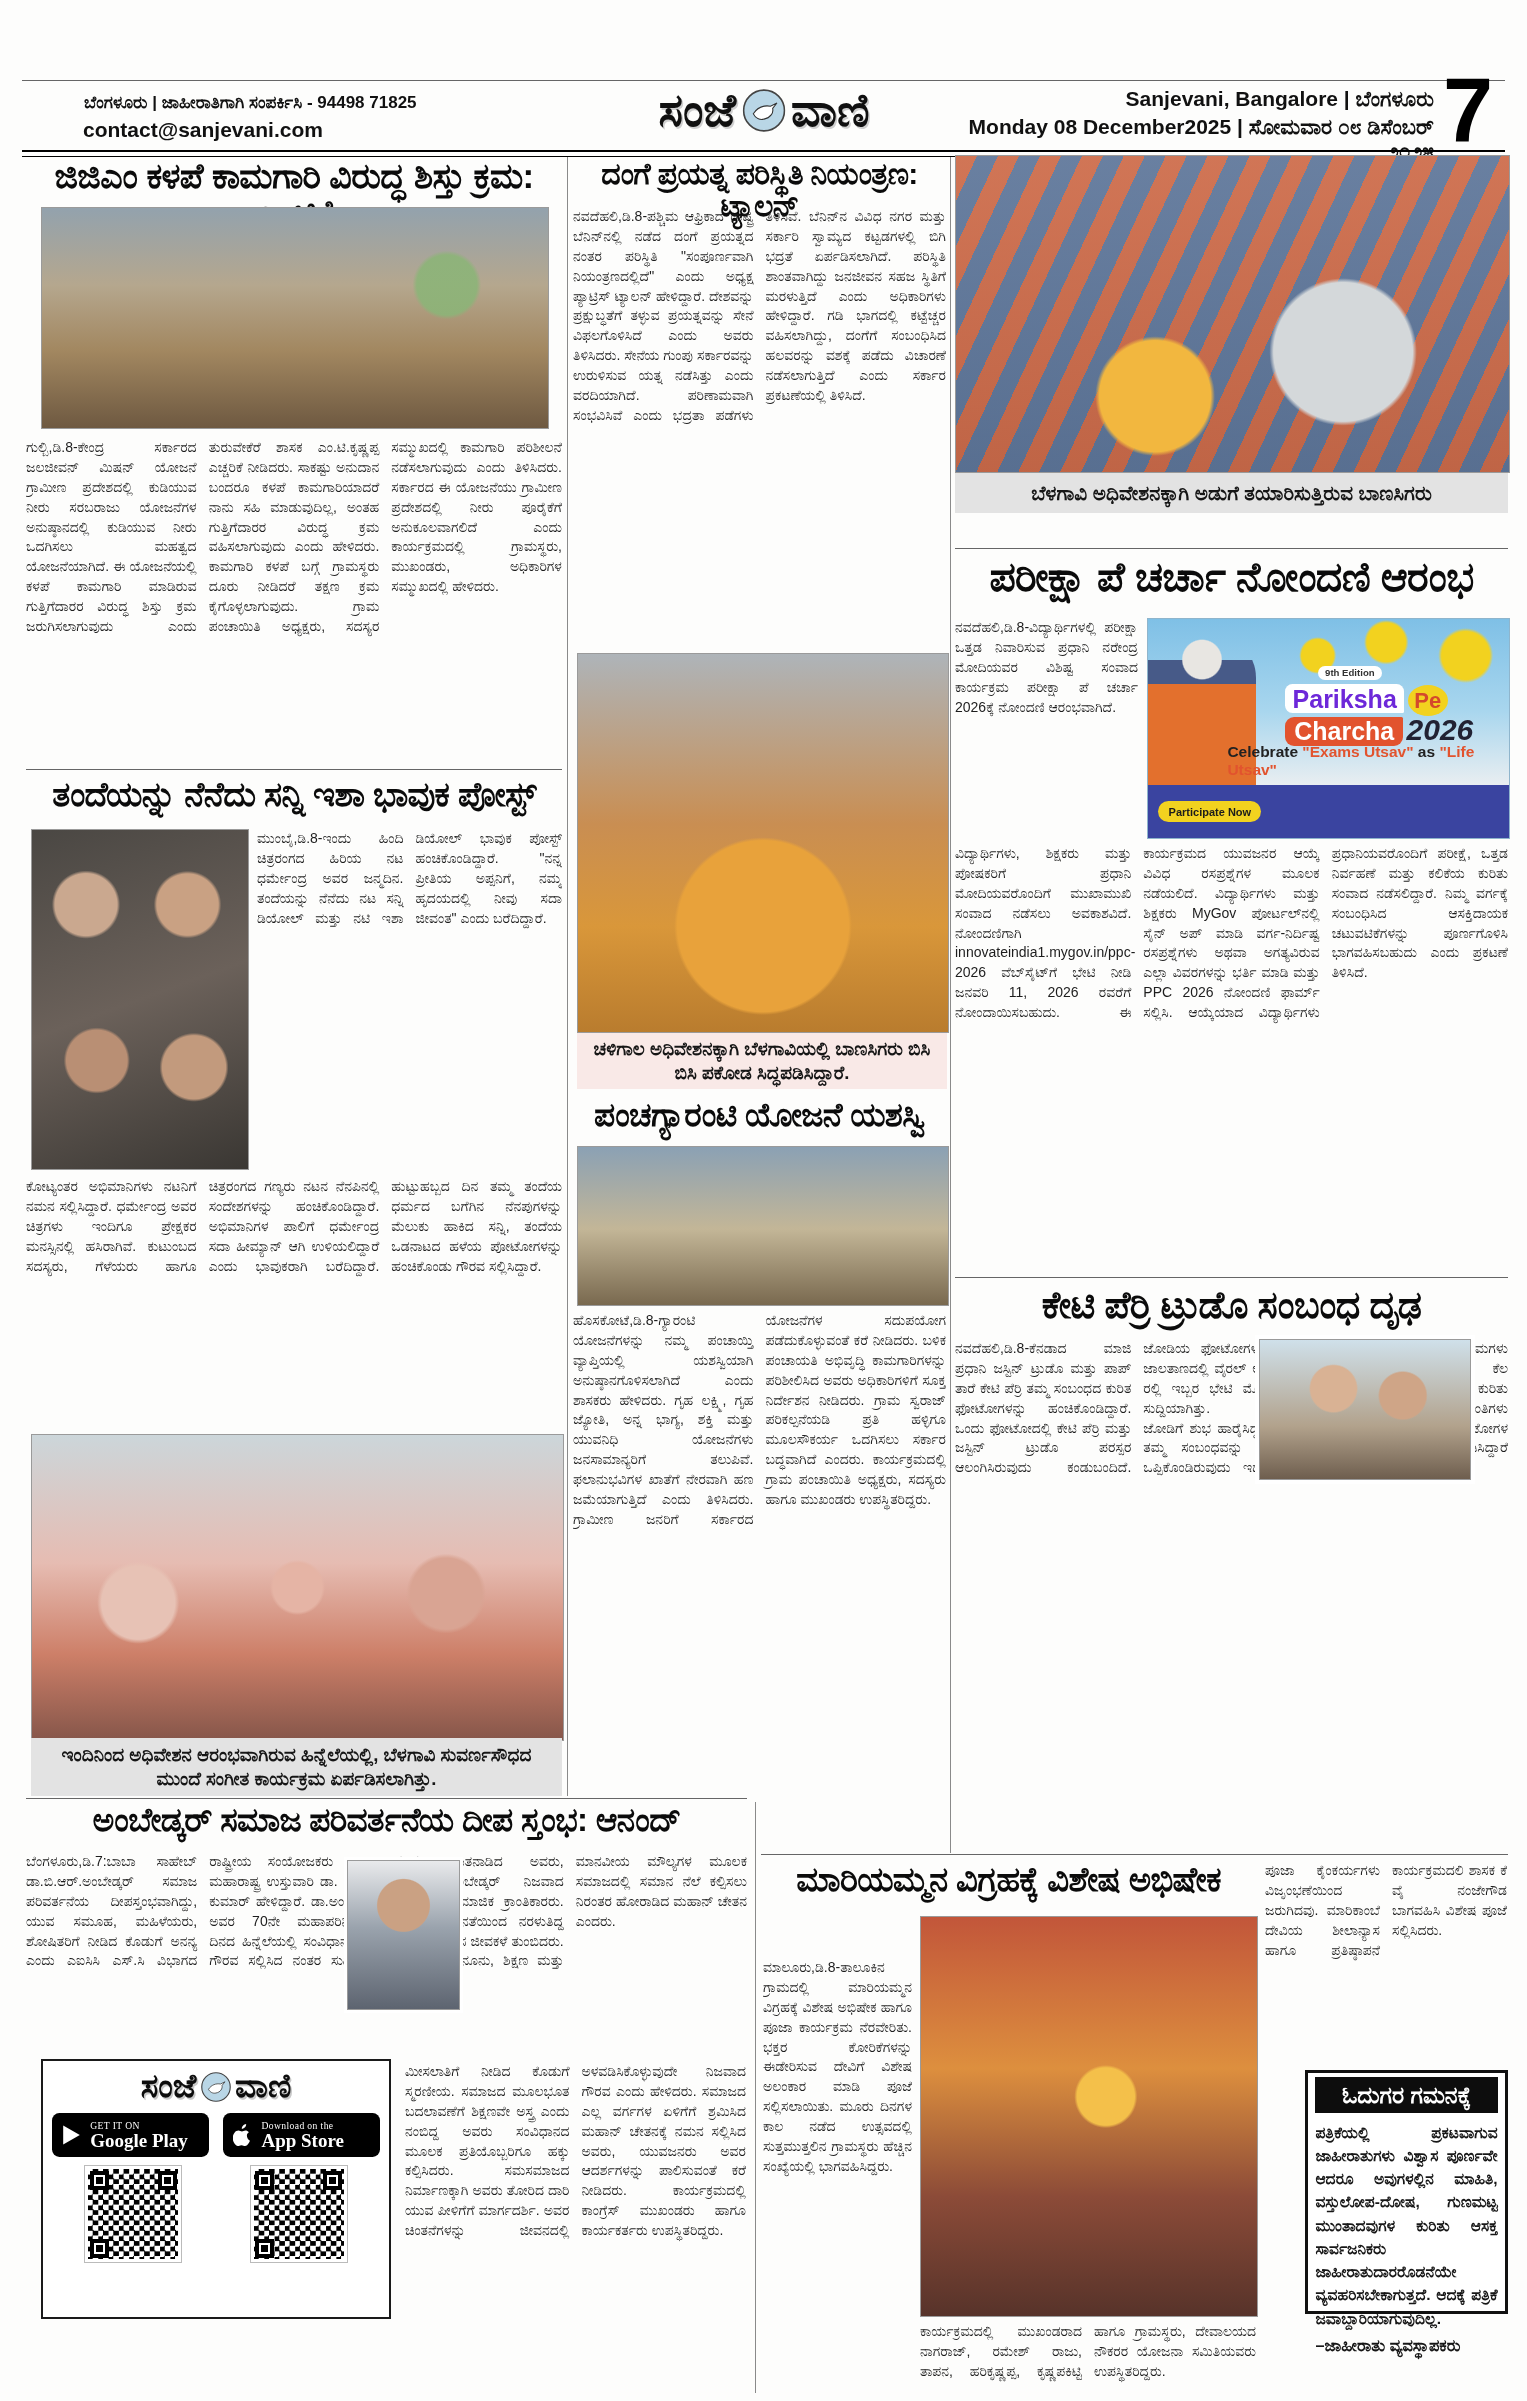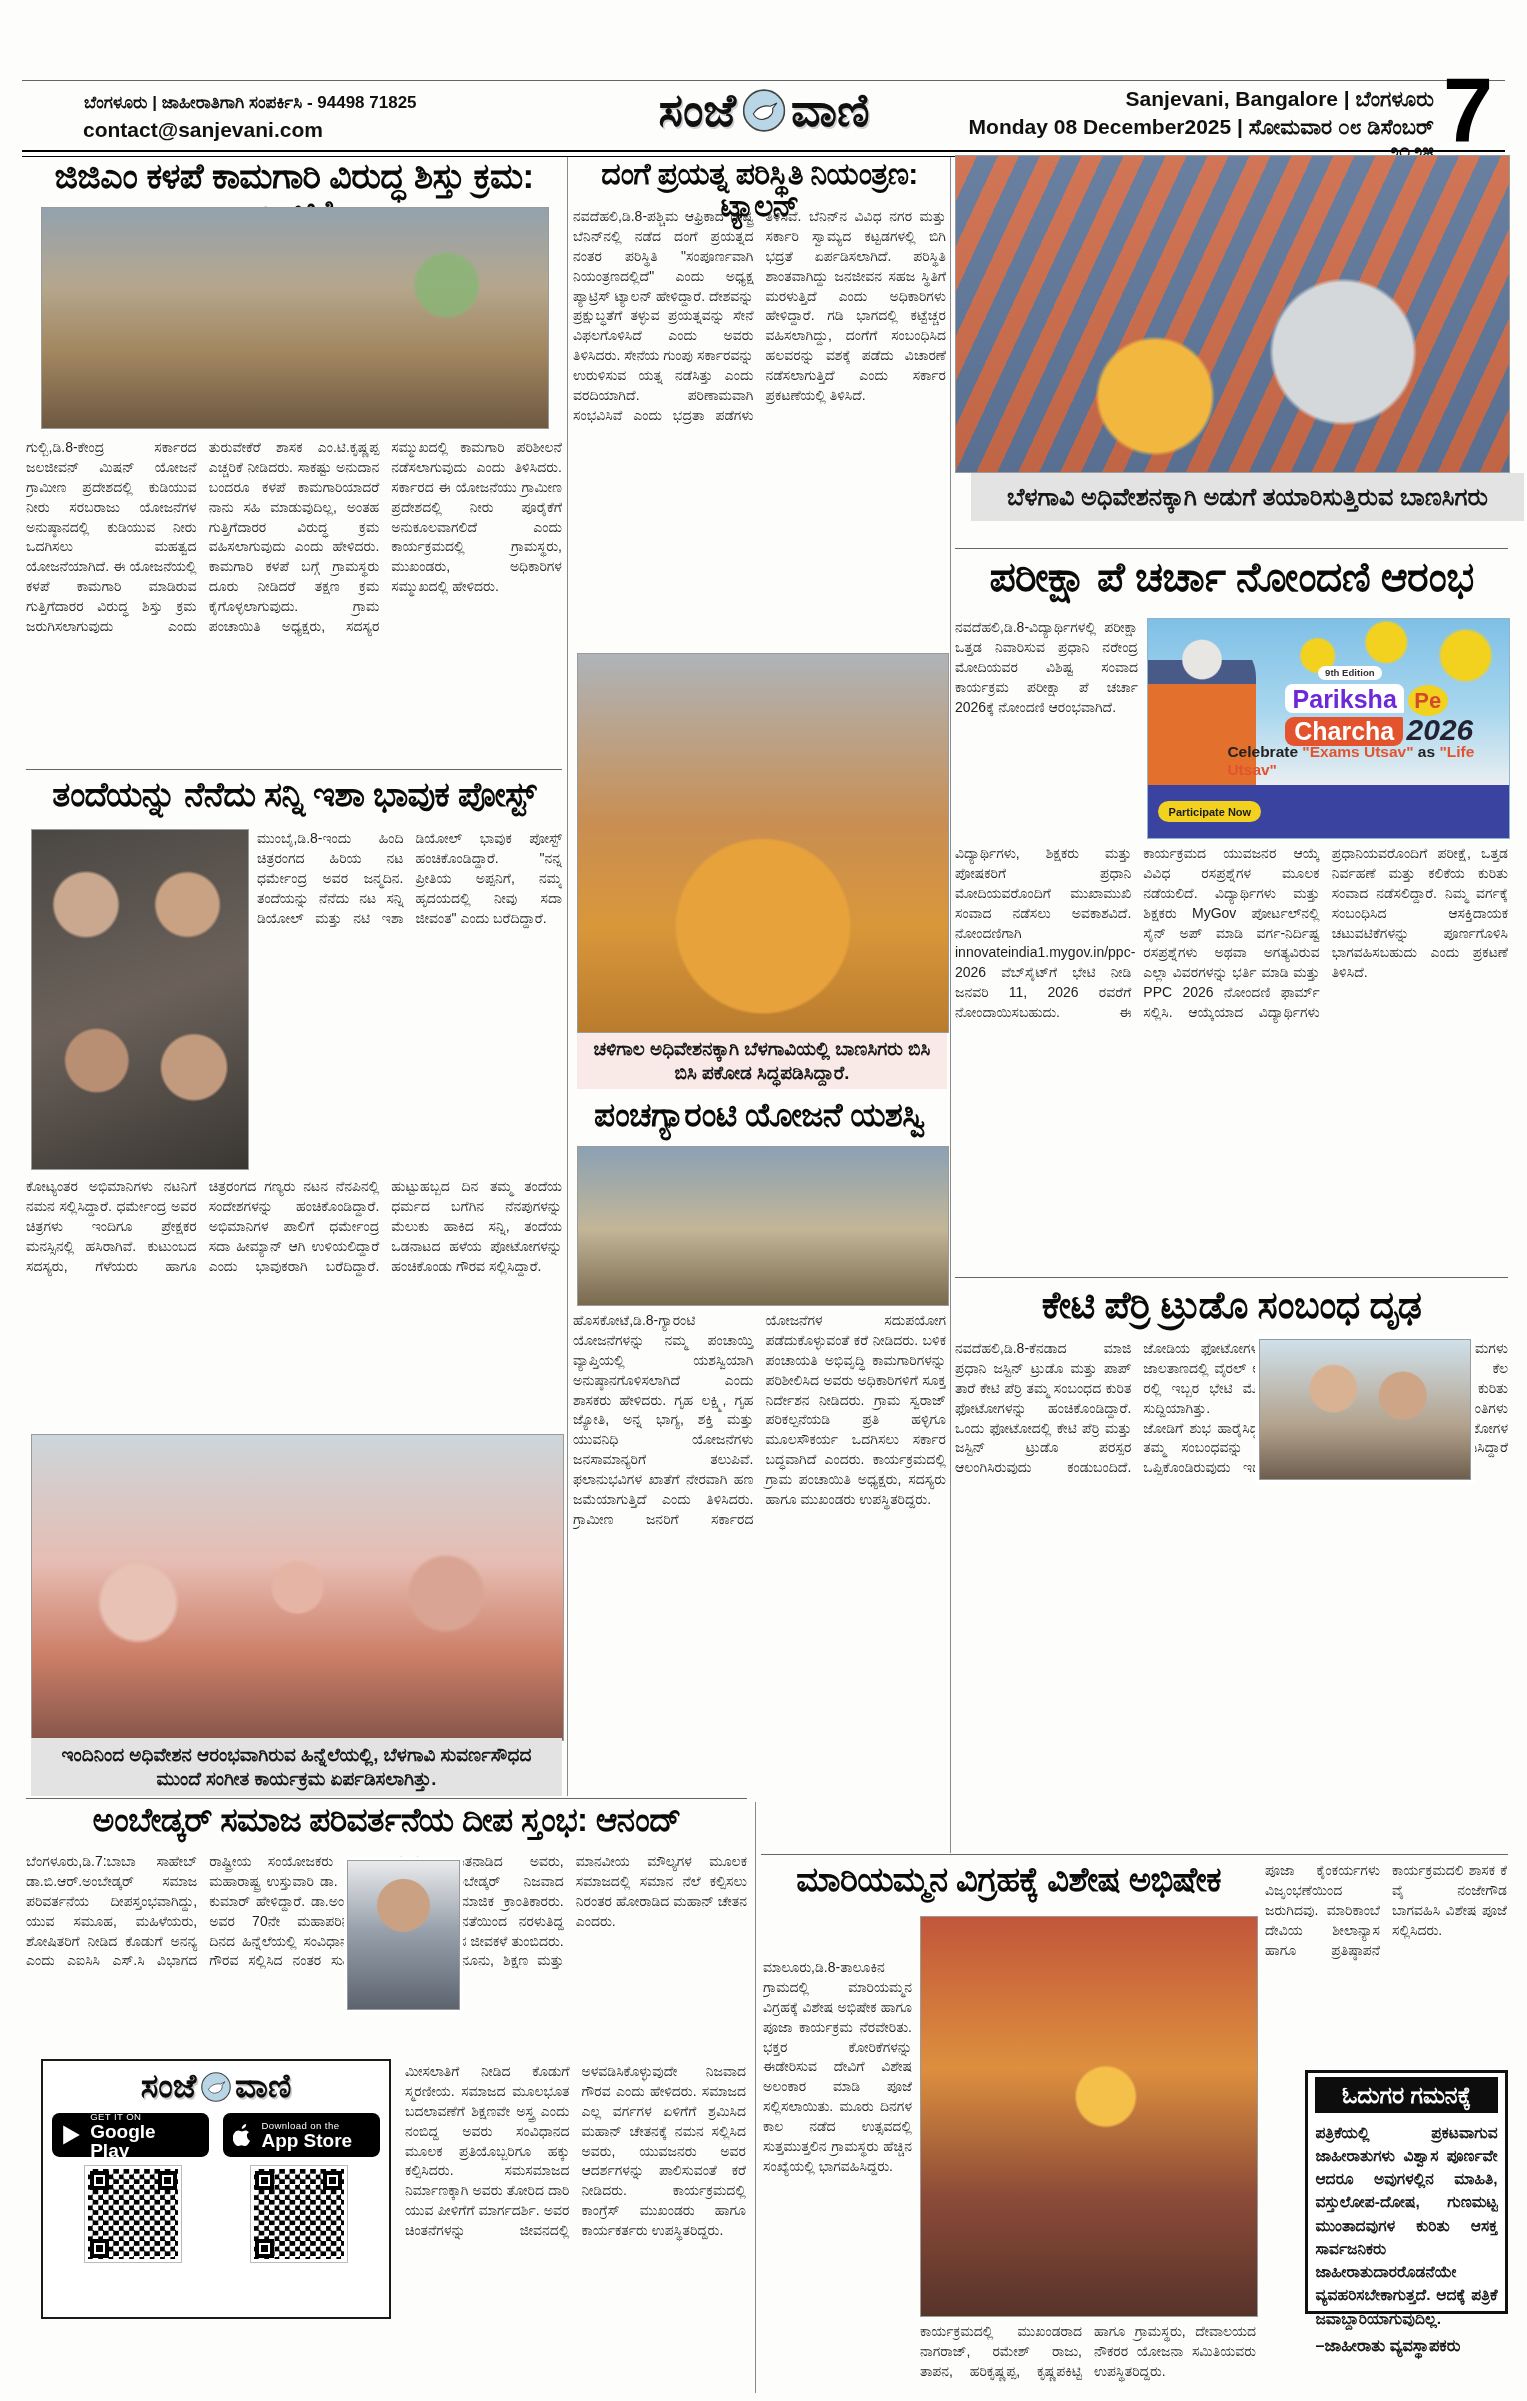--- a/index.html
+++ b/index.html
@@ -70,21 +70,21 @@
   .ppc-title .yr{color:#223;font-weight:900;font-size:30px;font-style:italic;}
   .ppc-tagline{position:absolute;left:22%;bottom:4%;width:76%;font-weight:900;font-size:15.5px;color:#222;}
   .ppc-tagline b{color:#e2532e;}
   .ppc-bar{height:24%;background:#3a44a0;display:flex;align-items:center;padding:0 10.3px;}
   .ppc-cta{background:#f2d21f;color:#1c1c1c;font-weight:800;font-size:11px;border-radius:12px;padding:4.4px 10.3px;cursor:pointer;}
   
   .ad-box{border:2.2px solid #1a1a1a;background:#fff;box-sizing:border-box;padding:6px 7.4px;}
   .ad-logo{display:flex;justify-content:center;align-items:center;gap:4.4px;font-weight:900;font-size:33px;color:#0d0d0d;text-shadow:1.5px 1.5px 0 #c9c9c9;}
   .ad-text{background:#e4e4e4;font-weight:800;font-size:19px;line-height:1.32;text-align:center;padding:6px 4.4px;margin-top:4.4px;}
   .badge-row{display:flex;justify-content:space-between;margin-top:7.4px;padding:0 1.5px;}
-  .badge{width:157px;height:44px;background:#000;border-radius:7.4px;color:#fff;display:flex;align-items:center;gap:9px;padding:0 10.3px;box-sizing:border-box;cursor:pointer;}
+  .badge{width:157px;height:44px;background:#000;border-radius:7.4px;color:#fff;display:flex;align-items:center;gap:9px;padding:0 10.3px;box-sizing:border-box;cursor:pointer;font-family:Liberation Serif, serif;}
   .badge .txt .l1{font-size:9.6px;letter-spacing:0.4px;}
   .badge .txt .l2{font-size:19px;font-weight:700;line-height:1;}
   .qr-row{display:flex;justify-content:space-around;margin-top:9px;}
   .qr{width:90px;height:90px;position:relative;border:3px solid #fff;outline:0.7px solid #bbb;
       background:conic-gradient(#000 25%,#fff 0 50%,#000 0 75%,#fff 0) 0 0/10.3px 10.3px;}
   .qr i{position:absolute;width:19px;height:19px;border:4.4px solid #000;background:#fff;box-sizing:border-box;}
   .qr i::after{content:"";position:absolute;inset:2.2px;background:#000;}
   .qr .f1{left:1.5px;top:1.5px;} .qr .f2{right:1.5px;top:1.5px;} .qr .f3{left:1.5px;bottom:1.5px;}
   
   .notice{border:3px solid #111;background:#fff;box-sizing:border-box;padding:4.4px 7.4px;}
@@ -192,21 +192,21 @@
   <div class="abs headline" style="left:573px;top:158px;width:373px;font-size:30px;">ದಂಗೆ ಪ್ರಯತ್ನ ಪರಿಸ್ಥಿತಿ ನಿಯಂತ್ರಣ: ಟ್ಯಾಲನ್</div>
   <div class="abs body-text cols-2" style="left:573px;top:207px;width:373px;height:442px;">ನವದೆಹಲಿ,ಡಿ.8-ಪಶ್ಚಿಮ ಆಫ್ರಿಕಾದ ರಾಷ್ಟ್ರ ಬೆನಿನ್‌ನಲ್ಲಿ ನಡೆದ ದಂಗೆ ಪ್ರಯತ್ನದ ನಂತರ ಪರಿಸ್ಥಿತಿ "ಸಂಪೂರ್ಣವಾಗಿ ನಿಯಂತ್ರಣದಲ್ಲಿದೆ" ಎಂದು ಅಧ್ಯಕ್ಷ ಪ್ಯಾಟ್ರಿಸ್ ಟ್ಯಾಲನ್ ಹೇಳಿದ್ದಾರೆ. ದೇಶವನ್ನು ಪ್ರಕ್ಷುಬ್ಧತೆಗೆ ತಳ್ಳುವ ಪ್ರಯತ್ನವನ್ನು ಸೇನೆ ವಿಫಲಗೊಳಿಸಿದೆ ಎಂದು ಅವರು ತಿಳಿಸಿದರು. ಸೇನೆಯ ಗುಂಪು ಸರ್ಕಾರವನ್ನು ಉರುಳಿಸುವ ಯತ್ನ ನಡೆಸಿತ್ತು ಎಂದು ವರದಿಯಾಗಿದೆ. ಪರಿಣಾಮವಾಗಿ ಸಂಭವಿಸಿವೆ ಎಂದು ಭದ್ರತಾ ಪಡೆಗಳು ತಿಳಿಸಿವೆ. ಬೆನಿನ್‌ನ ವಿವಿಧ ನಗರ ಮತ್ತು ಸರ್ಕಾರಿ ಸ್ವಾಮ್ಯದ ಕಟ್ಟಡಗಳಲ್ಲಿ ಬಿಗಿ ಭದ್ರತೆ ಏರ್ಪಡಿಸಲಾಗಿದೆ. ಪರಿಸ್ಥಿತಿ ಶಾಂತವಾಗಿದ್ದು ಜನಜೀವನ ಸಹಜ ಸ್ಥಿತಿಗೆ ಮರಳುತ್ತಿದೆ ಎಂದು ಅಧಿಕಾರಿಗಳು ಹೇಳಿದ್ದಾರೆ. ಗಡಿ ಭಾಗದಲ್ಲಿ ಕಟ್ಟೆಚ್ಚರ ವಹಿಸಲಾಗಿದ್ದು, ದಂಗೆಗೆ ಸಂಬಂಧಿಸಿದ ಹಲವರನ್ನು ವಶಕ್ಕೆ ಪಡೆದು ವಿಚಾರಣೆ ನಡೆಸಲಾಗುತ್ತಿದೆ ಎಂದು ಸರ್ಕಾರ ಪ್ರಕಟಣೆಯಲ್ಲಿ ತಿಳಿಸಿದೆ.</div>
   <div class="abs photo ph-cook" style="left:577px;top:653px;width:370px;height:378px;"></div>
   <div class="abs caption pink" style="left:577px;top:1033px;width:370px;height:56px;">ಚಳಿಗಾಲ ಅಧಿವೇಶನಕ್ಕಾಗಿ ಬೆಳಗಾವಿಯಲ್ಲಿ ಬಾಣಸಿಗರು ಬಿಸಿ ಬಿಸಿ ಪಕೋಡ ಸಿದ್ಧಪಡಿಸಿದ್ದಾರೆ.</div>
 
   <div class="abs headline" style="left:573px;top:1098px;width:373px;font-size:33px;">ಪಂಚಗ್ಯಾರಂಟಿ ಯೋಜನೆ ಯಶಸ್ವಿ</div>
   <div class="abs photo ph-meeting" style="left:577px;top:1146px;width:370px;height:158px;"></div>
   <div class="abs body-text cols-2" style="left:573px;top:1311px;width:373px;height:537px;">ಹೊಸಕೋಟೆ,ಡಿ.8-ಗ್ಯಾರಂಟಿ ಯೋಜನೆಗಳನ್ನು ನಮ್ಮ ಪಂಚಾಯ್ತಿ ವ್ಯಾಪ್ತಿಯಲ್ಲಿ ಯಶಸ್ವಿಯಾಗಿ ಅನುಷ್ಠಾನಗೊಳಿಸಲಾಗಿದೆ ಎಂದು ಶಾಸಕರು ಹೇಳಿದರು. ಗೃಹ ಲಕ್ಷ್ಮಿ, ಗೃಹ ಜ್ಯೋತಿ, ಅನ್ನ ಭಾಗ್ಯ, ಶಕ್ತಿ ಮತ್ತು ಯುವನಿಧಿ ಯೋಜನೆಗಳು ಜನಸಾಮಾನ್ಯರಿಗೆ ತಲುಪಿವೆ. ಫಲಾನುಭವಿಗಳ ಖಾತೆಗೆ ನೇರವಾಗಿ ಹಣ ಜಮೆಯಾಗುತ್ತಿದೆ ಎಂದು ತಿಳಿಸಿದರು. ಗ್ರಾಮೀಣ ಜನರಿಗೆ ಸರ್ಕಾರದ ಯೋಜನೆಗಳ ಸದುಪಯೋಗ ಪಡೆದುಕೊಳ್ಳುವಂತೆ ಕರೆ ನೀಡಿದರು. ಬಳಿಕ ಪಂಚಾಯತಿ ಅಭಿವೃದ್ಧಿ ಕಾಮಗಾರಿಗಳನ್ನು ಪರಿಶೀಲಿಸಿದ ಅವರು ಅಧಿಕಾರಿಗಳಿಗೆ ಸೂಕ್ತ ನಿರ್ದೇಶನ ನೀಡಿದರು. ಗ್ರಾಮ ಸ್ವರಾಜ್ ಪರಿಕಲ್ಪನೆಯಡಿ ಪ್ರತಿ ಹಳ್ಳಿಗೂ ಮೂಲಸೌಕರ್ಯ ಒದಗಿಸಲು ಸರ್ಕಾರ ಬದ್ಧವಾಗಿದೆ ಎಂದರು. ಕಾರ್ಯಕ್ರಮದಲ್ಲಿ ಗ್ರಾಮ ಪಂಚಾಯಿತಿ ಅಧ್ಯಕ್ಷರು, ಸದಸ್ಯರು ಹಾಗೂ ಮುಖಂಡರು ಉಪಸ್ಥಿತರಿದ್ದರು.</div>
 
   <div class="abs photo ph-vats" style="left:955px;top:155px;width:553px;height:316px;"></div>
-  <div class="abs caption" style="left:955px;top:473px;width:553px;height:48px;font-size:24px;margin-left:16px;">ಬೆಳಗಾವಿ ಅಧಿವೇಶನಕ್ಕಾಗಿ ಅಡುಗೆ ತಯಾರಿಸುತ್ತಿರುವ ಬಾಣಸಿಗರು</div>
+  <div class="abs caption" style="left:955px;top:473px;width:553px;height:40px;font-size:20px;">ಬೆಳಗಾವಿ ಅಧಿವೇಶನಕ್ಕಾಗಿ ಅಡುಗೆ ತಯಾರಿಸುತ್ತಿರುವ ಬಾಣಸಿಗರು</div>
 
   <div class="abs rule-h thin" style="left:955px;top:548px;width:553px;"></div>
   <div class="abs headline" style="left:955px;top:556px;width:553px;font-size:41px;">ಪರೀಕ್ಷಾ ಪೆ ಚರ್ಚಾ ನೋಂದಣಿ ಆರಂಭ</div>
   <div class="abs body-text" style="left:955px;top:618px;width:183px;height:219px;">ನವದೆಹಲಿ,ಡಿ.8-ವಿದ್ಯಾರ್ಥಿಗಳಲ್ಲಿ ಪರೀಕ್ಷಾ ಒತ್ತಡ ನಿವಾರಿಸುವ ಪ್ರಧಾನಿ ನರೇಂದ್ರ ಮೋದಿಯವರ ವಿಶಿಷ್ಟ ಸಂವಾದ ಕಾರ್ಯಕ್ರಮ ಪರೀಕ್ಷಾ ಪೆ ಚರ್ಚಾ 2026ಕ್ಕೆ ನೋಂದಣಿ ಆರಂಭವಾಗಿದೆ.</div>
 
   <div class="abs ppc-promo" style="left:1147px;top:618px;width:361px;height:219px;">
     <div class="ppc-sky">
       <div class="ppc-modi"></div>
       <div class="ppc-edition">9th Edition</div>
       <div class="ppc-title">

